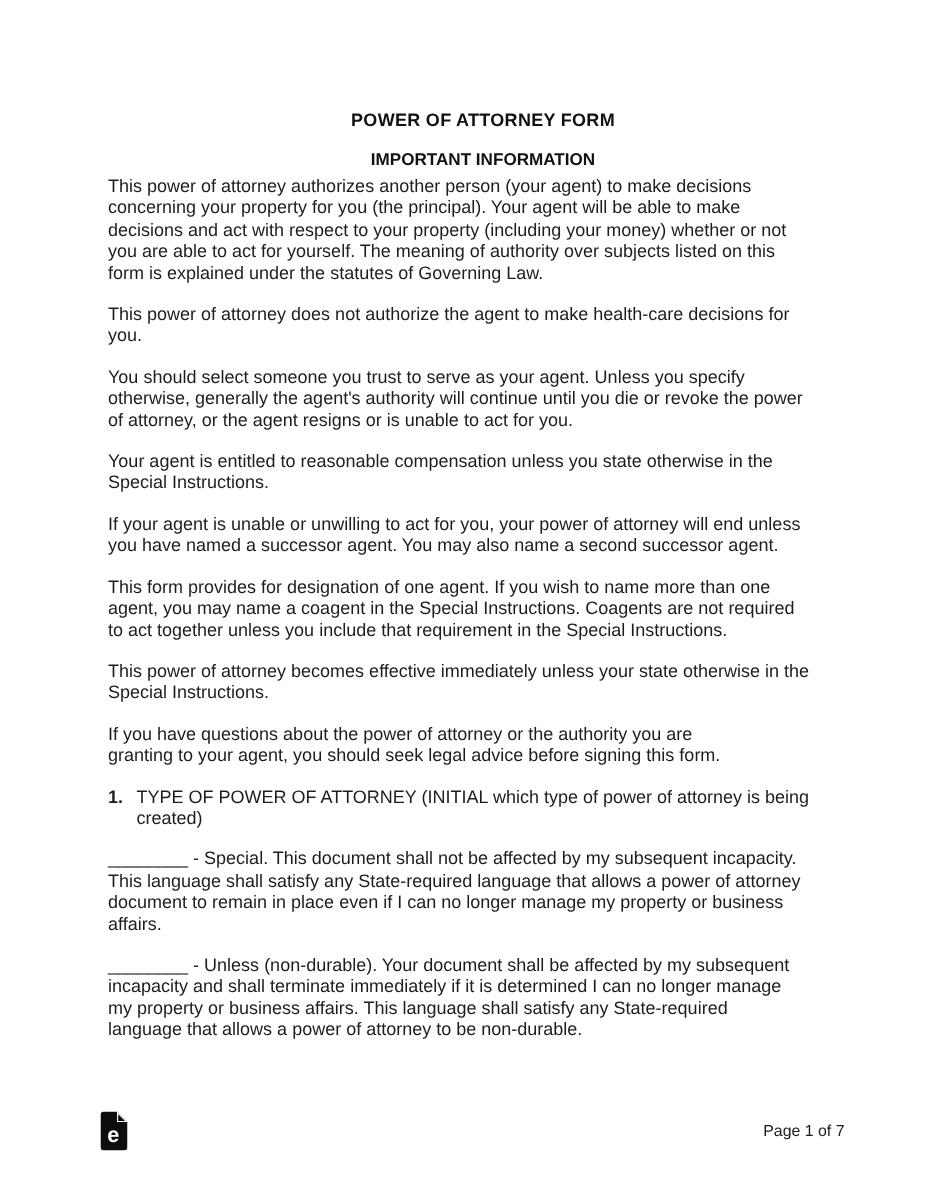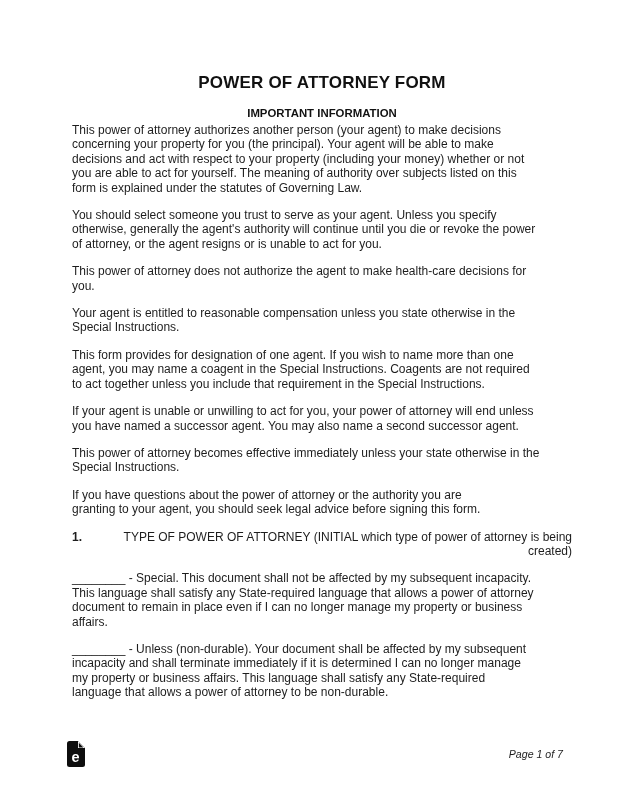--- a/index.html
+++ b/index.html
@@ -14,21 +14,21 @@
   .page {
     position:absolute; inset:0;
     background:#ffffff;
   }
   .content {
     position:absolute;
     left:72px; top:73px;
     width:500px;
   }
   .doc-title {
-    font-size:17px;
+    font-size:12px;
     font-weight:bold;
     text-align:center;
     letter-spacing:0.2px;
     margin-bottom:14px;
     color:#111;
   }
   .doc-subtitle {
     font-size:11.4px;
     font-weight:bold;
     text-align:center;
@@ -40,62 +40,61 @@
     line-height:14.4px;
     margin-bottom:13px;
     color:#1d1d1d;
   }
   .block .runs { white-space:pre-line; }
   .block.li { display:flex; }
   .block.li .num {
     flex:0 0 19px;
     font-weight:bold;
   }
-  .block.li .runs { flex:1;text-align:right; }
+  .block.li .runs { flex:1; }
   b { font-weight:normal; }
   .footer {
     position:absolute;
     left:67px; right:55px; top:738px;
     height:32px;
     display:flex;
     justify-content:space-between;
     align-items:center;
   }
   .logo { width:18px; height:26px; display:block; }
   .page-num {
     font-size:10.6px;
     color:#1d1d1d;
-    font-style:italic;
   }
 </style>
 </head>
 <body>
 
 <div class="page">
   <div class="content">
     <div class="doc-title">POWER OF ATTORNEY FORM</div>
     <div class="doc-subtitle">IMPORTANT INFORMATION</div>
     <div id="blocks">
         <div class="block"><span class="runs"><span>This power of attorney authorizes another person (your agent) to make decisions
 concerning your property for you (the principal). Your agent will be able to make
 decisions and act with respect to your property (including your money) whether or not
 you are able to act for yourself. The meaning of authority over subjects listed on this
 form is explained under the statutes of Governing Law.</span></span></div>
+        <div class="block"><span class="runs"><span>This power of attorney does not authorize the agent to make health-care decisions for
+you.</span></span></div>
         <div class="block"><span class="runs"><span>You should select someone you trust to serve as your agent. Unless you specify
 otherwise, generally the agent's authority will continue until you die or revoke the power
 of attorney, or the agent resigns or is unable to act for you.</span></span></div>
-        <div class="block"><span class="runs"><span>This power of attorney does not authorize the agent to make health-care decisions for
-you.</span></span></div>
         <div class="block"><span class="runs"><span>Your agent is entitled to reasonable compensation unless you state otherwise in the
 Special Instructions.</span></span></div>
+        <div class="block"><span class="runs"><span>If your agent is unable or unwilling to act for you, your power of attorney will end unless
+you have named a successor agent. You may also name a second successor agent.</span></span></div>
         <div class="block"><span class="runs"><span>This form provides for designation of one agent. If you wish to name more than one
 agent, you may name a coagent in the Special Instructions. Coagents are not required
 to act together unless you include that requirement in the Special Instructions.</span></span></div>
-        <div class="block"><span class="runs"><span>If your agent is unable or unwilling to act for you, your power of attorney will end unless
-you have named a successor agent. You may also name a second successor agent.</span></span></div>
         <div class="block"><span class="runs"><span>This power of attorney becomes effective immediately unless your state otherwise in the
 Special Instructions.</span></span></div>
         <div class="block"><span class="runs"><b>If you have questions about the power of attorney or the authority you are
 granting to your agent, you should seek legal advice before signing this form.</b></span></div>
         <div class="block li">
           <span class="num">1.</span>
           <span class="runs"><b>TYPE OF POWER OF ATTORNEY</b><span> (INITIAL which type of power of attorney is being
 created)</span></span>
         </div>
         <div class="block"><span class="runs"><span>________ - </span><b>Special</b><span>. This document </span><b>shall not</b><span> be affected by my subsequent incapacity.

